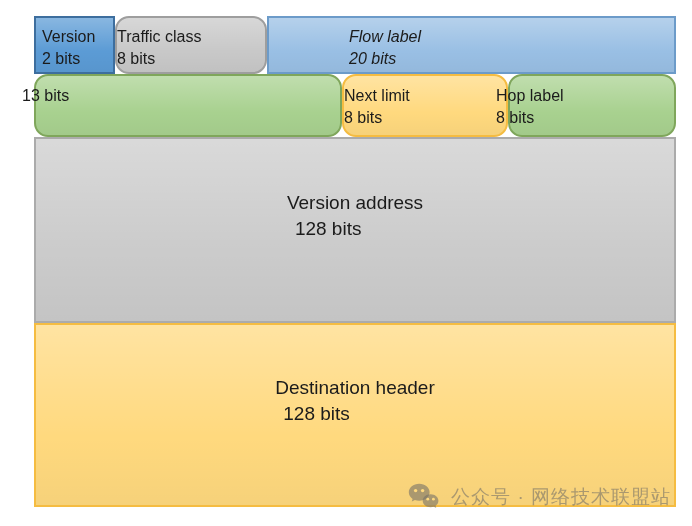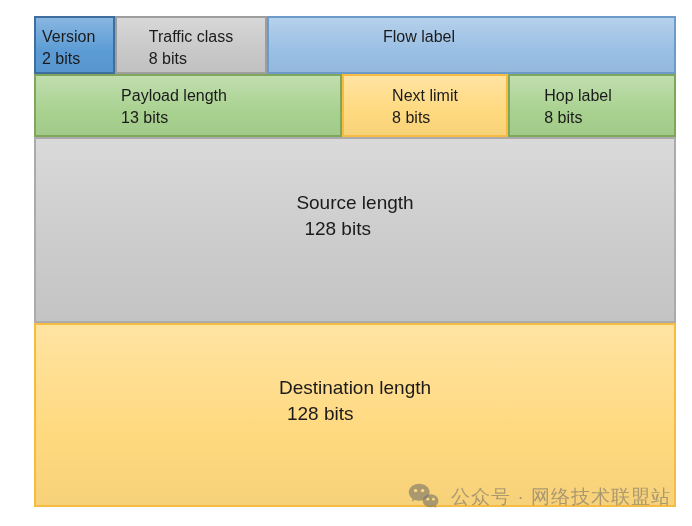--- a/index.html
+++ b/index.html
@@ -32,23 +32,23 @@
   }
   .w-version  { width: 81px; }
   .w-traffic  { width: 152px; }
   .w-flow     { width: 409px; }
   .w-payload  { width: 308px; }
   .w-next     { width: 166px; }
   .w-hop      { width: 168px; }
   .w-full     { width: 642px; }
 
   .cell--left   { padding-left: 6px; padding-top: 8px; }
-  .cell--center { justify-content: center; padding-top: 8px; }
+  .cell--center { padding-top: 8px; border-radius: 14px; }
   .row-2 .cell--center, .row-2 .cell--left { padding-top: 9px; }
-  .cell--flow   { padding-left: 114px; padding-top: 8px; }
+  .cell--flow   { padding-left: 80px; padding-top: 8px; font-style: italic; }
   .txt { text-align: left; }
   .txt--nudge { transform: translateX(-14px); }
 
   .cell--big {
     align-items: center; justify-content: center;
     font-size: 19px; line-height: 26px;
   }
   .cell--big .txt { margin-top: -28px; }
   .cell--big .bits { padding-left: 8px; }
 
@@ -77,58 +77,58 @@
       </div>
       <div class="cell w-traffic cell--center" style="background-color: rgb(200, 200, 200); border-color: rgb(158, 158, 158);">
         <div class="txt">
           <div>Traffic class</div>
           <div class="bits">8 bits</div>
         </div>
       </div>
       <div class="cell w-flow cell--flow" style="background-color: rgb(153, 191, 228); border-color: rgb(108, 155, 201);">
         <div class="txt">
           <div>Flow label</div>
+          <div class="bits">20 bits</div>
         </div>
       </div>
     </div>
 
     <div class="row row-2">
       <div class="cell w-payload cell--center" style="background-color: rgb(168, 209, 143); border-color: rgb(127, 166, 91);">
         <div class="txt txt--nudge">
-          <div>Payload length</div>
           <div class="bits">13 bits</div>
         </div>
       </div>
       <div class="cell w-next cell--center" style="background-color: rgb(255, 217, 126); border-color: rgb(245, 188, 65);">
         <div class="txt">
           <div>Next limit</div>
           <div class="bits">8 bits</div>
         </div>
       </div>
       <div class="cell w-hop cell--center" style="background-color: rgb(168, 209, 143); border-color: rgb(127, 166, 91);">
         <div class="txt txt--nudge">
           <div>Hop label</div>
           <div class="bits">8 bits</div>
         </div>
       </div>
     </div>
 
     <div class="row row-3">
       <div class="cell w-full cell--big" style="background-color: rgb(203, 203, 203); border-color: rgb(171, 171, 171);">
         <div class="txt">
-          <div>Source length</div>
+          <div>Version address</div>
           <div class="bits">128 bits</div>
         </div>
       </div>
     </div>
 
     <div class="row row-4">
       <div class="cell w-full cell--big" style="background-color: rgb(255, 217, 126); border-color: rgb(245, 188, 65);">
         <div class="txt">
-          <div>Destination length</div>
+          <div>Destination header</div>
           <div class="bits">128 bits</div>
         </div>
       </div>
     </div>
 
   </div>
 
   <div class="watermark">
     <span>
       <svg width="31" height="27" viewBox="0 0 31 27">

